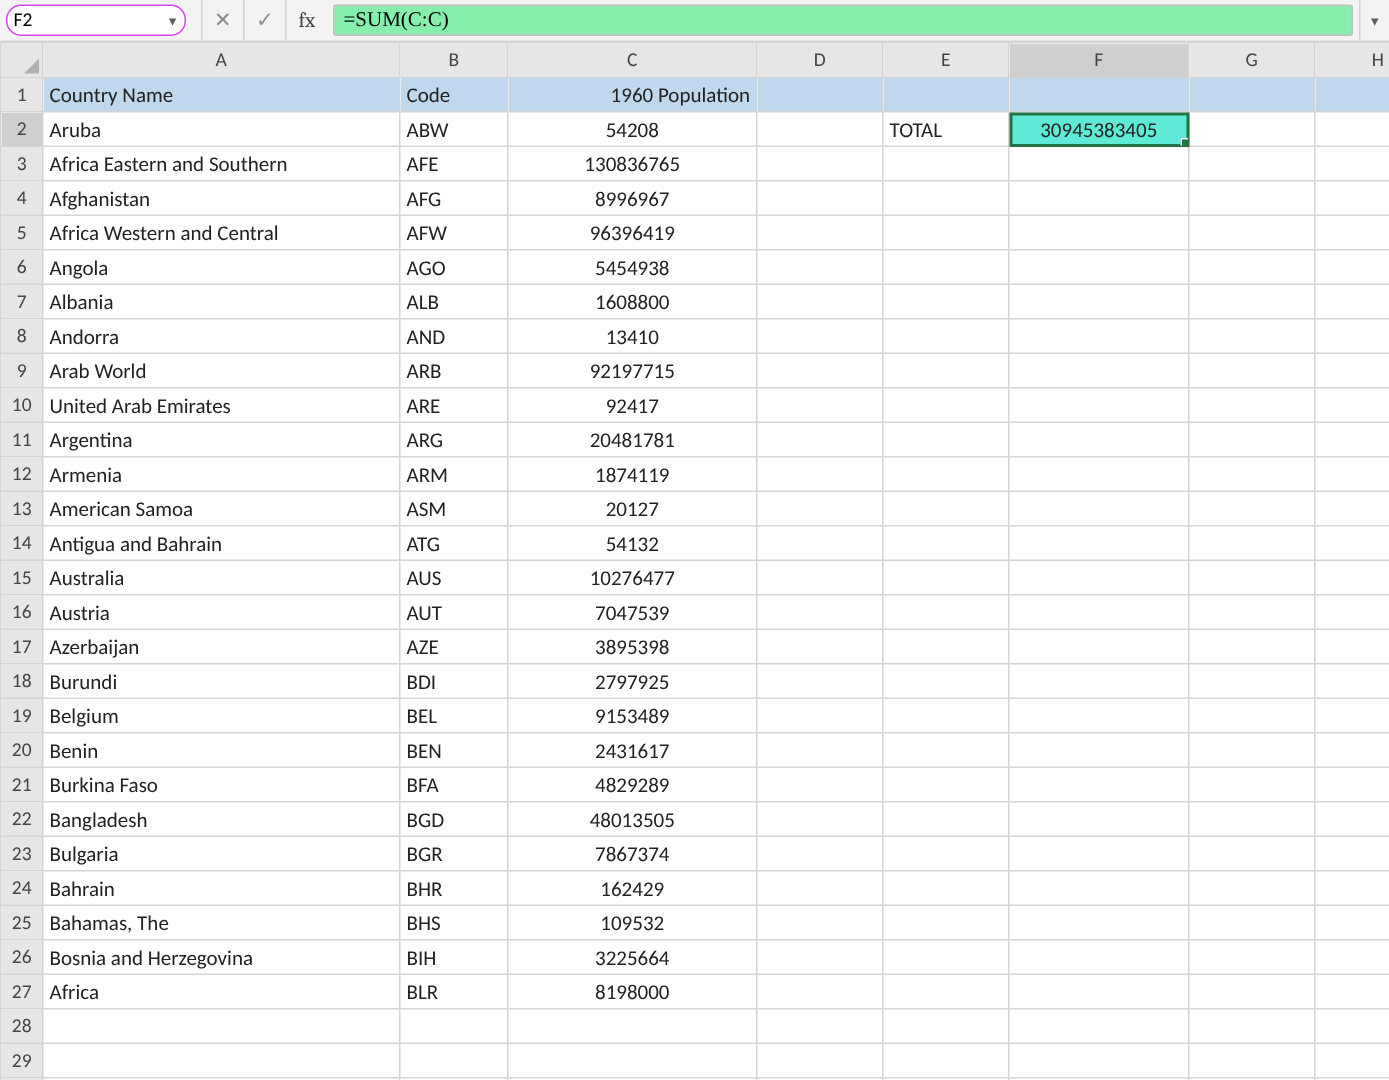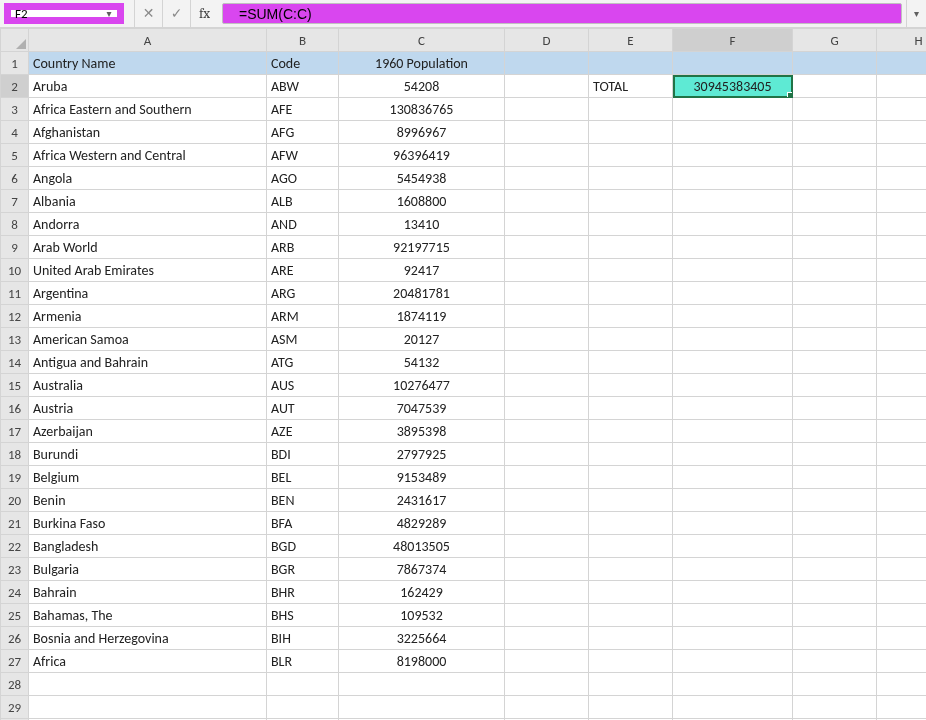--- a/index.html
+++ b/index.html
@@ -17,40 +17,40 @@
     margin:0;font-family:var(--font);font-size:14px;color:#222;
     background:#fff;width:926px;height:720px;overflow:hidden;
     user-select:none;
   }
   
   .fbar{
     display:flex;align-items:stretch;height:28px;
     border-bottom:1px solid var(--grid-border);background:#f3f3f3;
   }
   .namebox{
-    display:flex;align-items:center;width:120px;border:7px solid #d946ef;
-    background:#fff;margin:3px 4px 3px 4px;border-radius:0;
+    display:flex;align-items:center;width:120px;border:1px solid #d946ef;
+    background:#fff;margin:3px 4px 3px 4px;border-radius:10px;
   }
   .namebox input{
     border:none;outline:none;width:80px;font-family:var(--font);
     font-size:13px;padding:1px 4px;background:transparent;
   }
   .namebox .dd{
     margin-left:auto;width:16px;text-align:center;color:#606060;font-size:10px;
   }
   .fx-sep{width:6px;}
   .fx-btn{
     width:28px;display:flex;align-items:center;justify-content:center;
     border-left:1px solid var(--grid-border);color:#8a8a8a;font-size:14px;
   }
   .fx-btn.fx{font-family:"Cambria","Times New Roman",serif;color:#444;}
   .formula-input{
-    flex:1;border:none;outline:none;background:#d946ef;margin:3px 4px;
-    border:1px solid #c0c0c0;border-radius:2px;padding:1px 16px;
-    font-family:Liberation Sans, sans-serif;font-size:14px;
+    flex:1;border:none;outline:none;background:#86efac;margin:3px 4px;
+    border:1px solid #c0c0c0;border-radius:2px;padding:1px 6px;
+    font-family:Liberation Serif, serif;font-size:14px;
   }
   .fbar-expand{
     width:20px;display:flex;align-items:center;justify-content:center;
     color:#606060;font-size:10px;border-left:1px solid var(--grid-border);
   }
   
   .sheet{position:relative;}
   table.grid{border-collapse:collapse;table-layout:fixed;width:926px;}
   table.grid th, table.grid td{
     border:1px solid var(--grid-border);height:23px;
@@ -137,21 +137,21 @@
       <th class="selcol" style="background:#cfcfcf">F</th>
       <th>G</th>
       <th>H</th>
     </tr>
   </thead>
   <tbody id="gridbody">
         <tr class="datahdr">
           <td class="rowhdr">1</td>
           <td class="cell">Country Name</td>
           <td class="cell">Code</td>
-          <td class="cell" style="text-align: center;">1960 Population</td>
+          <td class="cell" style="text-align: right;">1960 Population</td>
           <td class="cell"></td>
           <td class="cell"></td>
           <td class="cell"></td>
           <td class="cell"></td>
           <td class="cell"></td>
         </tr>
         <tr>
           <td class="rowhdr selrow" style="background: rgb(207, 207, 207);">2</td>
           <td class="cell bold">Aruba</td>
           <td class="cell">ABW</td>

